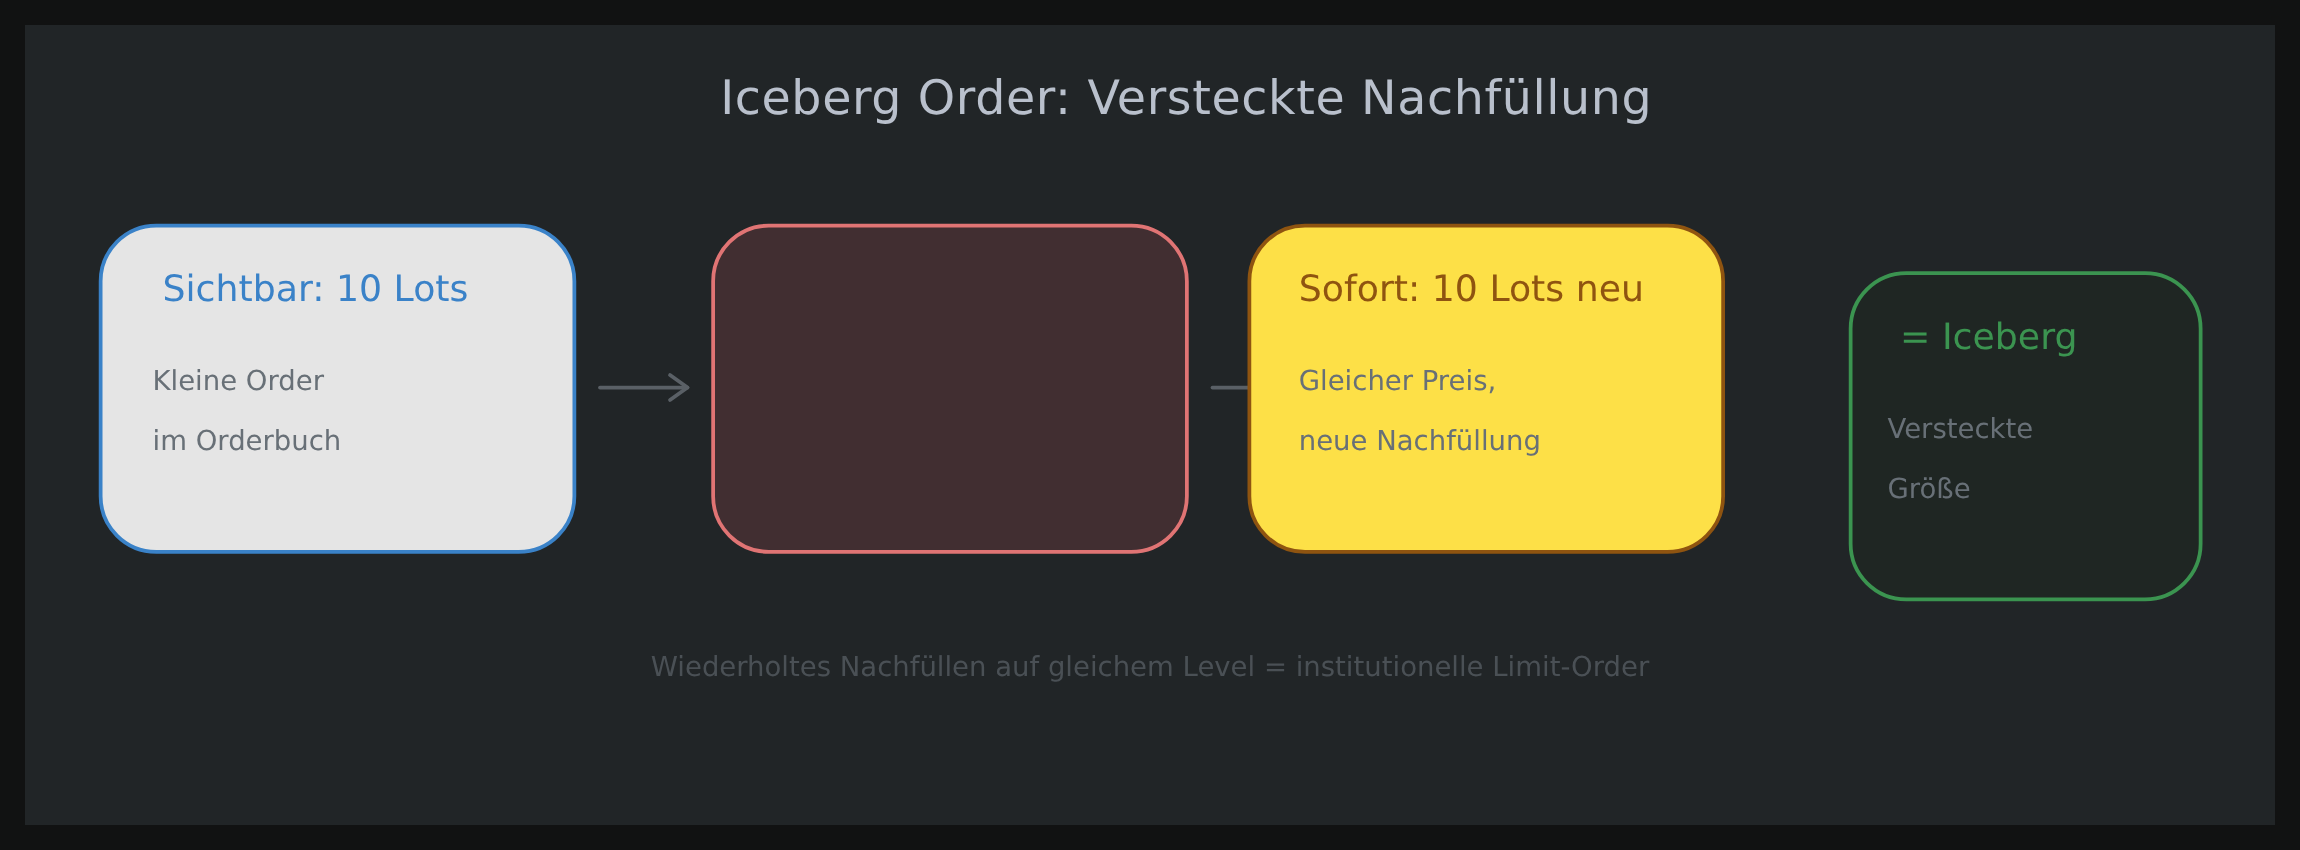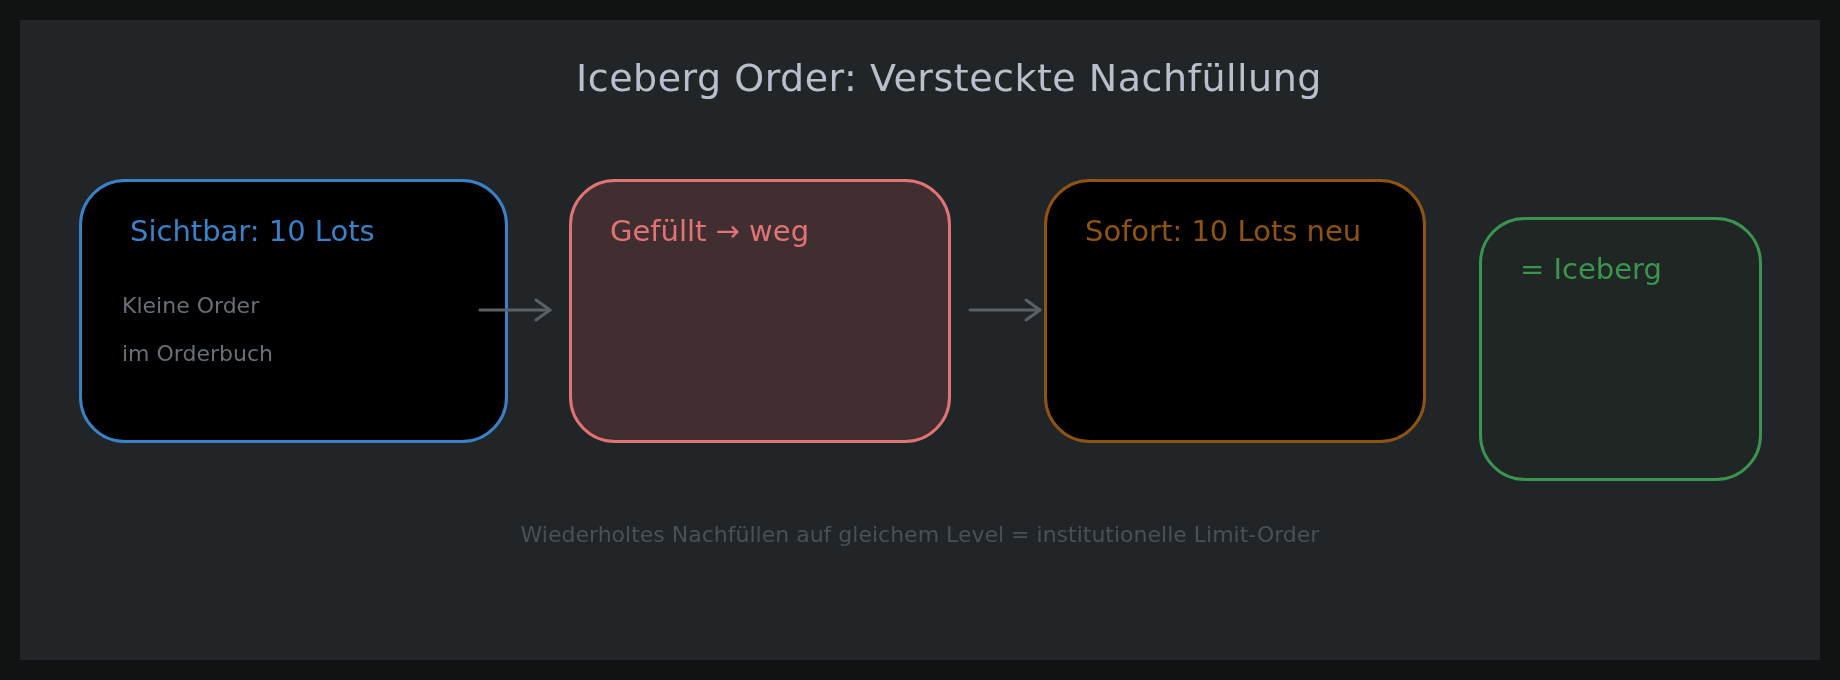--- a/index.html
+++ b/index.html
@@ -14,41 +14,44 @@
   .arrow { position:absolute; top:298px; width:76px; height:24px; }
   .footer { position:absolute; left:0; width:1840px; top:522px; text-align:center; font-size:22px; color:#4a5055; }
 </style>
 </head>
 <body>
 
 <div class="panel"></div>
 
 <div class="title">Iceberg Order: Versteckte Nachfüllung</div>
 
-<div class="box" id="b0" style="left: 79px; width: 376px; border-color: rgb(58, 130, 200); background: #000000; padding-left: 47px;">
+<div class="box" id="b0" style="left: 79px; width: 376px; border-color: rgb(58, 130, 200); background: #e5e5e5;">
   <div class="head" style="left: 48px; color: rgb(58, 130, 200);">Sichtbar: 10 Lots</div>
   <div class="body" style="left:40px;">Kleine Order
 im Orderbuch</div>
 </div>
 
 <svg class="arrow" style="left:478px;" viewBox="0 0 76 24">
   <line x1="2" y1="12" x2="72" y2="12" stroke="#5a6066" stroke-width="3" stroke-linecap="round"></line>
   <polyline points="58,2 72,12 58,22" fill="none" stroke="#5a6066" stroke-width="3" stroke-linecap="round" stroke-linejoin="round"></polyline>
 </svg>
 
 <div class="box" id="b1" style="left: 569px; width: 376px; border-color: rgb(224, 116, 116); background: rgb(65, 46, 49);">
-  <div class="head" style="left: 38px; color: rgb(224, 116, 116);">Gefüllt → weg</div>
 </div>
 
 <svg class="arrow" style="left:968px;" viewBox="0 0 76 24">
   <line x1="2" y1="12" x2="72" y2="12" stroke="#5a6066" stroke-width="3" stroke-linecap="round"></line>
   <polyline points="58,2 72,12 58,22" fill="none" stroke="#5a6066" stroke-width="3" stroke-linecap="round" stroke-linejoin="round"></polyline>
 </svg>
 
-<div class="box" id="b2" style="left: 1044px; width: 376px; border-color: rgb(143, 84, 16); background: #000000;">
+<div class="box" id="b2" style="left: 998px; width: 376px; border-color: rgb(143, 84, 16); background: #fde047;">
   <div class="head" style="left: 38px; color: rgb(143, 84, 16);">Sofort: 10 Lots neu</div>
+  <div class="body" style="left:38px;">Gleicher Preis,
+neue Nachfüllung</div>
 </div>
 
 <div class="box" id="b3" style="left: 1479px; width: 277px; border-color: rgb(59, 148, 80); background: rgb(31, 38, 35); margin-top: 38px;">
   <div class="head" style="left: 38px; color: rgb(59, 148, 80);">= Iceberg</div>
+  <div class="body" style="left:28px;">Versteckte
+Größe</div>
 </div>
 
 <div class="footer">Wiederholtes Nachfüllen auf gleichem Level = institutionelle Limit-Order</div>
 
 </body></html>

